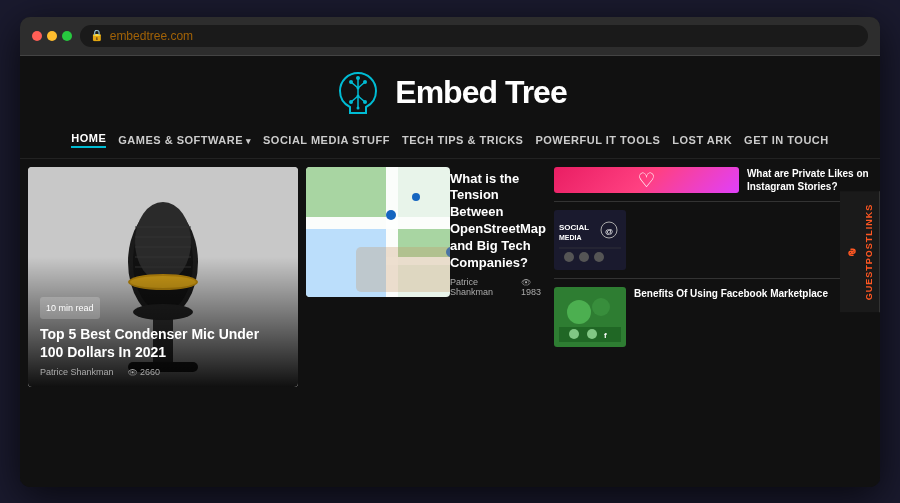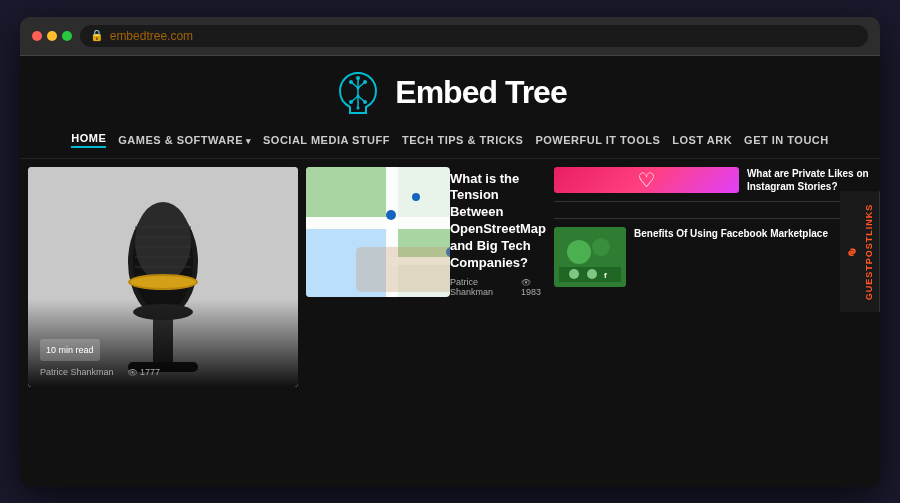--- a/index.html
+++ b/index.html
@@ -392,23 +392,24 @@
             <line x1="108" y1="110" x2="162" y2="110" stroke="#333" stroke-width="1"></line>
 
             <ellipse cx="135" cy="115" rx="35" ry="8" fill="#b8860b"></ellipse>
             <ellipse cx="135" cy="115" rx="33" ry="6" fill="#d4a017"></ellipse>
 
             <ellipse cx="135" cy="145" rx="30" ry="8" fill="#222"></ellipse>
           </svg>
         </div>
         <div class="featured-overlay">
           <div class="read-time-badge">10 min read</div>
+          <div class="featured-title">Top 5 Best Condenser Mic Under 100 Dollars In 2021</div>
           <div class="article-meta">
             <span>Patrice Shankman</span>
-            <span class="view-count">1777</span>
+            <span class="view-count">2660</span>
           </div>
         </div>
       </div>
 
       <div class="middle-column">
         <div class="middle-main-image">
           
           <svg width="240" height="130" viewBox="0 0 240 130" xmlns="http://www.w3.org/2000/svg">
             <rect width="240" height="130" fill="#e8f4ea"></rect>
 
@@ -447,20 +448,33 @@
         <div class="sidebar-article">
           <div class="sidebar-thumb thumb-instagram">
             <span class="heart-icon">♡</span>
           </div>
           <div class="sidebar-article-title">What are Private Likes on Instagram Stories?</div>
         </div>
 
         <div class="divider-line"></div>
 
         <div class="sidebar-article">
+          <div class="sidebar-thumb">
+            <svg width="72" height="60" viewBox="0 0 72 60" xmlns="http://www.w3.org/2000/svg">
+              <rect width="72" height="60" fill="#1a1a2e"></rect>
+              <text x="5" y="20" font-size="8" font-weight="900" fill="white">SOCIAL</text>
+              <text x="5" y="30" font-size="7" font-weight="900" fill="white">MEDIA</text>
+              <circle cx="55" cy="20" r="8" fill="none" stroke="#aaa" stroke-width="1"></circle>
+              <text x="51" y="24" font-size="8" fill="white">@</text>
+              <line x1="5" y1="38" x2="67" y2="38" stroke="#444" stroke-width="0.5"></line>
+              <circle cx="15" cy="47" r="5" fill="#555"></circle>
+              <circle cx="30" cy="47" r="5" fill="#555"></circle>
+              <circle cx="45" cy="47" r="5" fill="#555"></circle>
+            </svg>
+          </div>
         </div>
 
         <div class="divider-line"></div>
 
         <div class="sidebar-article">
           <div class="sidebar-thumb">
             <svg width="72" height="60" viewBox="0 0 72 60" xmlns="http://www.w3.org/2000/svg">
               <rect width="72" height="60" fill="#2e7d32"></rect>
               <circle cx="25" cy="25" r="12" fill="#4caf50"></circle>
               <circle cx="47" cy="20" r="9" fill="#388e3c"></circle>

